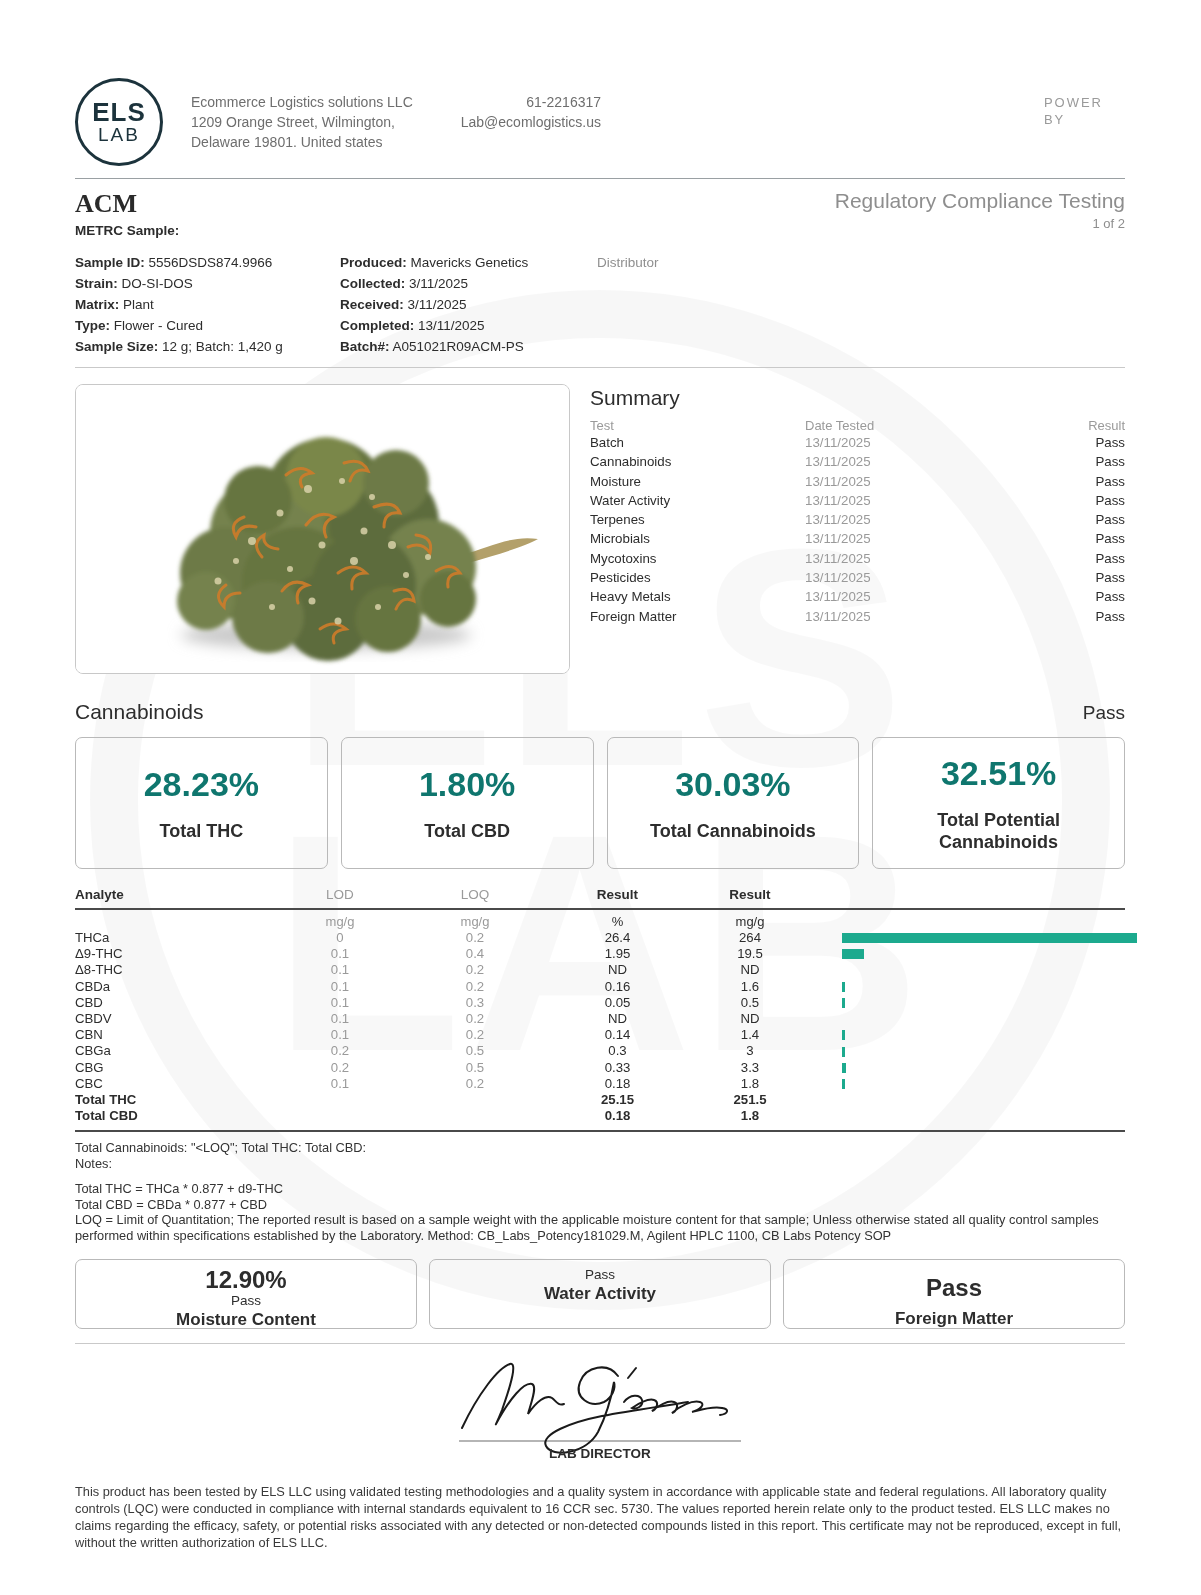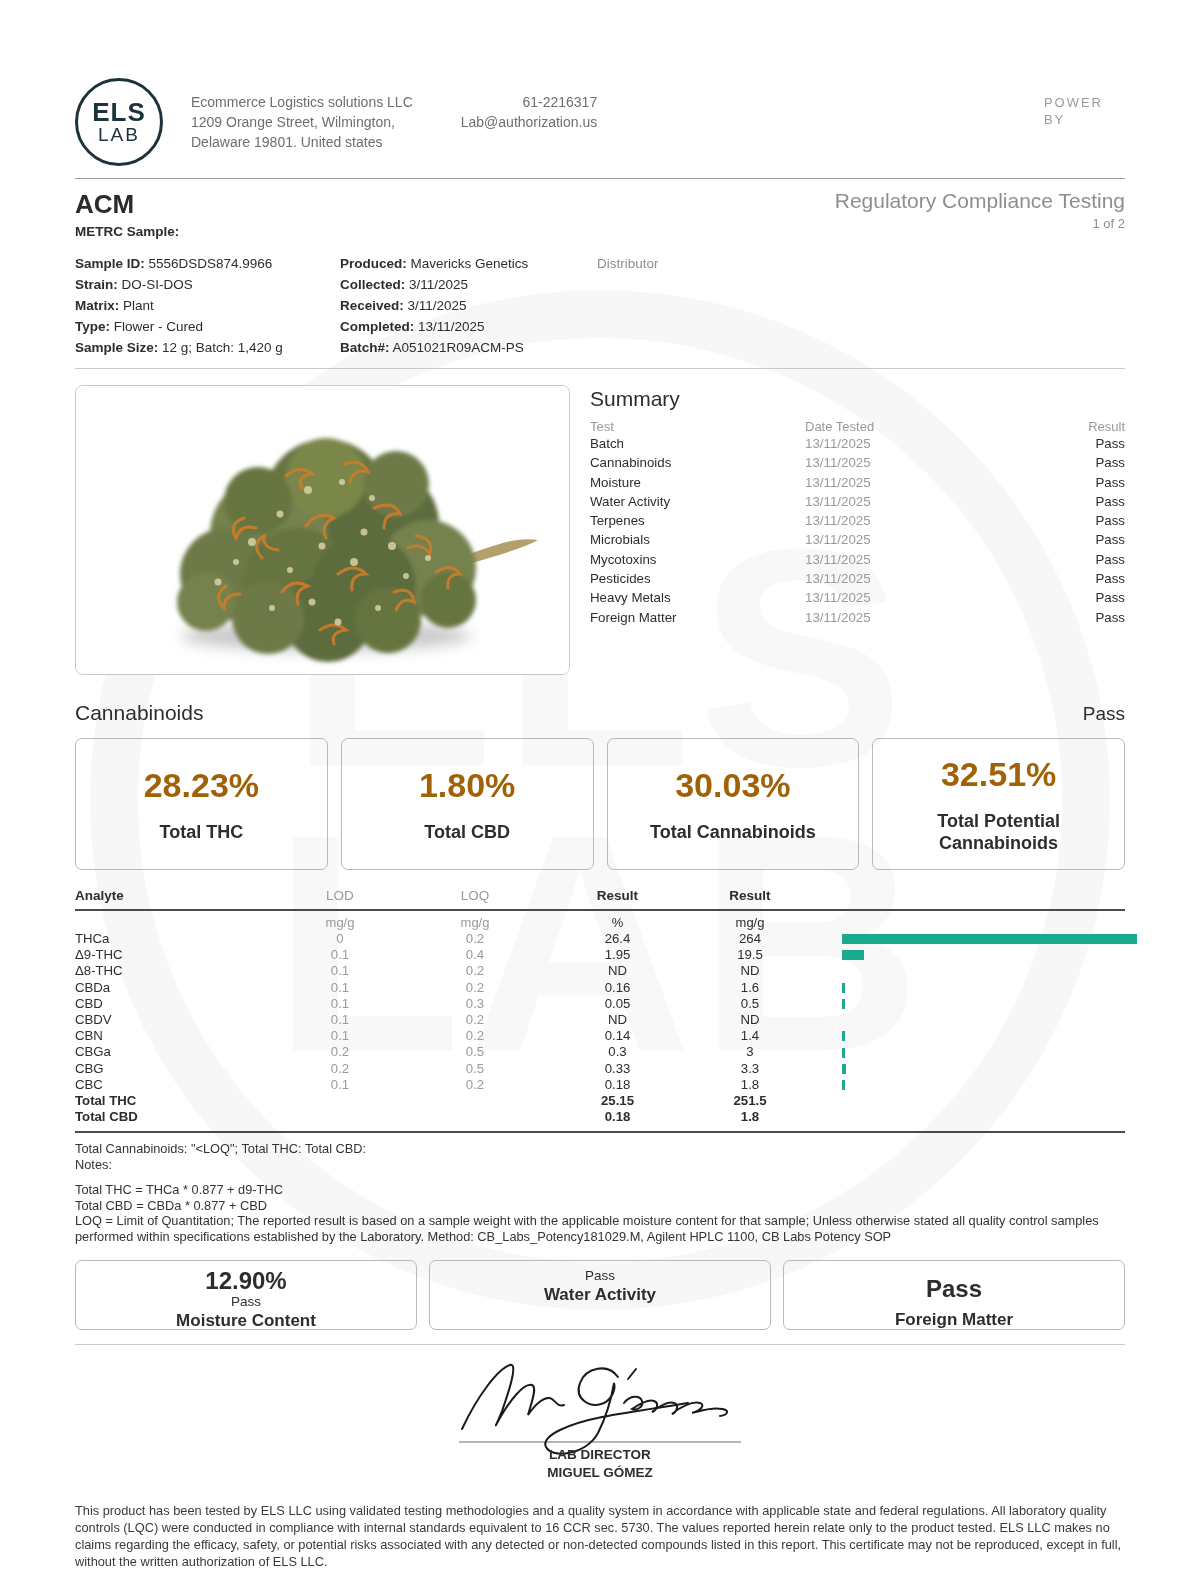--- a/index.html
+++ b/index.html
@@ -25,21 +25,21 @@
   .hdr-right { margin-left:auto; display:flex; align-items:center; margin-top:16px; }
   .powerby { font-size:13px; line-height:17px; letter-spacing:2px; color:#9a9a9a; margin-right:22px; }
   .buchi { border:5px solid #5bb033; border-radius:32px; padding:4px 16px 6px 16px; color:#5bb033;
     font-weight:bold; font-size:33px; letter-spacing:1px; line-height:1.1; font-stretch:condensed; }
   .rule { border:none; border-top:1px solid #9aa0a3; margin-top:12px; }
   .rule-light { border:none; border-top:1px solid #c9c9c9; }
   .rule-dark { border:none; border-top:2px solid #4a4a4a; }
 
   
   .title-row { display:flex; margin-top:10px; }
-  .doc-title { font-size:26px; font-weight:600; color:#2a2a2a; }
+  .doc-title { font-size:26px; font-weight:600; color:#2a2a2a;font-family:Liberation Serif, serif; }
   .right-title { margin-left:auto; text-align:right; }
   .right-title .rt1 { font-size:21px; color:#8e8e8e; }
   .right-title .rt2 { font-size:13px; color:#8e8e8e; margin-top:3px; }
   .metrc { font-size:13.5px; font-weight:bold; margin-top:4px; }
 
   
   .sample-grid { display:flex; margin-top:14px; }
   .s-col1 { width:265px; }
   .s-col2 { width:245px; }
   .s-col3 { margin-left:12px; color:#8f8f8f; font-size:13.5px; line-height:21px; }
@@ -61,21 +61,21 @@
 
   
   .cann-row { display:flex; align-items:baseline; margin-top:26px; }
   .cann-row h2 { font-size:21px; font-weight:500; color:#2d2d2d; }
   .cann-pass { margin-left:auto; font-size:19px; color:#2d2d2d; }
 
   
   .stat-row { display:flex; gap:13px; margin-top:13px; }
   .stat-box { flex:1; border:1px solid #b9b9b9; border-radius:7px; height:132px; text-align:center;
     display:flex; flex-direction:column; justify-content:center; padding:6px 10px; }
-  .stat-val { font-size:34px; font-weight:bold; color:#a16207; }
+  .stat-val { font-size:34px; font-weight:bold; color:#0f766e; }
   .stat-lbl { font-size:18px; font-weight:bold; color:#2d2d2d; margin-top:16px; line-height:22px; }
 
   
   .atable { margin-top:18px; }
   .arow { display:grid; grid-template-columns:200px 130px 140px 145px 120px 1fr; align-items:center; }
   .ahead { font-size:13.5px; padding-bottom:6px; }
   .ahead .c-analyte { font-weight:bold; }
   .ahead .c-lod, .ahead .c-loq { color:#9a9a9a; }
   .ahead .c-r1, .ahead .c-r2 { font-weight:bold; }
   .c-lod, .c-loq, .c-r1, .c-r2 { text-align:center; }
@@ -127,21 +127,21 @@
         <span class="l1">ELS</span>
         <span class="l2">LAB</span>
       </div>
       <div class="hdr-company">
         <div>Ecommerce Logistics solutions LLC</div>
         <div>1209 Orange Street, Wilmington,</div>
         <div>Delaware 19801. United states</div>
       </div>
       <div class="hdr-contact">
         <div>61-2216317</div>
-        <div>Lab@authorization.us</div>
+        <div>Lab@ecomlogistics.us</div>
       </div>
       <div class="hdr-right">
         <div class="powerby">
           <div>POWER</div>
           <div>BY</div>
         </div>
       </div>
     </div>
 
     <hr class="rule">
@@ -498,19 +498,18 @@
         <g fill="none" stroke="#1a1a1a" stroke-width="2" stroke-linecap="round">
           <path d="M22 72 C38 38 58 12 70 8 C77 6 72 26 62 54 C58 64 55 70 56 68 C70 42 84 26 92 28 C98 30 90 50 88 58 C96 46 106 38 112 42 C116 45 118 50 124 48"></path>
           <path d="M178 20 C168 6 146 10 140 26 C134 42 150 52 164 46 C172 42 176 32 174 26 C172 38 168 56 158 76 C146 98 112 102 106 90 C100 78 132 66 162 60 C192 54 225 50 248 46"></path>
           <path d="M188 22 L196 12"></path>
           <path d="M184 46 C190 38 200 38 202 44 C204 50 196 54 192 52 C198 48 208 42 214 44 C220 46 216 54 212 55 C218 50 228 44 234 46 C240 48 236 56 232 57 C240 50 252 44 260 46 C266 48 260 54 252 56 C260 54 272 50 282 52"></path>
           <path d="M282 52 C290 53 288 58 280 59"></path>
         </g>
       </svg>
       <hr class="sig-line">
       <div class="sig-t1">LAB DIRECTOR</div>
-      <div class="sig-t2">MIGUEL GÓMEZ</div>
     </div>
 
     <div class="footer">This product has been tested by ELS LLC using validated testing methodologies and a quality system in accordance with applicable state and federal regulations. All laboratory quality controls (LQC) were conducted in compliance with internal standards equivalent to 16 CCR sec. 5730. The values reported herein relate only to the product tested. ELS LLC makes no claims regarding the efficacy, safety, or potential risks associated with any detected or non-detected compounds listed in this report. This certificate may not be reproduced, except in full, without the written authorization of ELS LLC.</div>
 
   </div>
 </div>
 
 </body></html>

